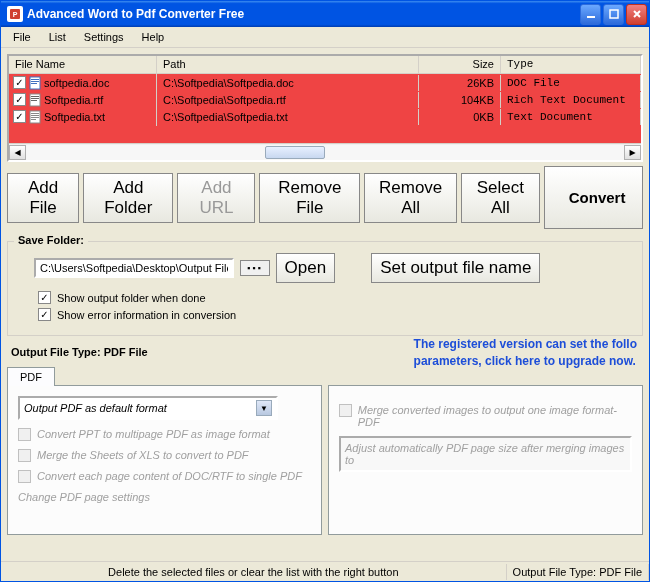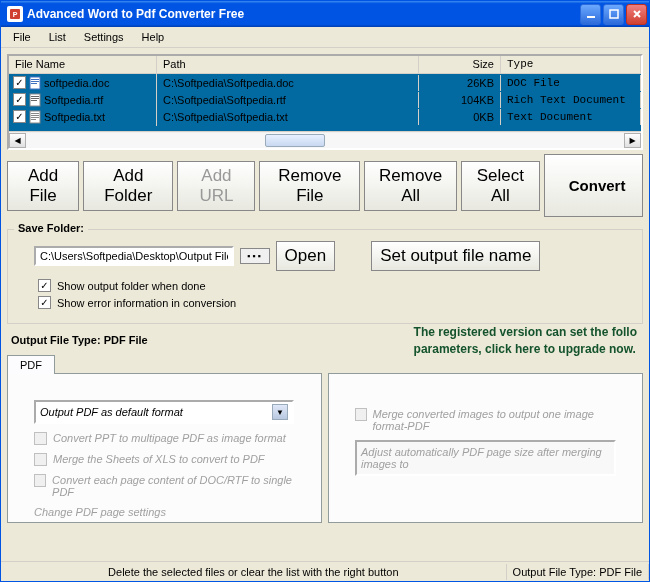--- a/index.html
+++ b/index.html
@@ -7,21 +7,21 @@
 .window { border: 1px solid #0054e3; background: #ece9d8; width: 650px; height: 582px; display: flex; flex-direction: column; }
 .titlebar { background: linear-gradient(to bottom, #3c8cf0 0%, #0054e3 10%, #0054e3 90%, #003db0 100%); height: 26px; display: flex; align-items: center; padding: 0 2px 0 6px; color: white; }
 .titlebar-icon { width: 16px; height: 16px; margin-right: 4px; display: inline-flex; align-items: center; justify-content: center; background: white; border-radius: 2px; }
 .titlebar-text { flex: 1; font-size: 12px; font-weight: bold; }
 .titlebar-btns { display: flex; gap: 2px; }
 .titlebar-btn { width: 21px; height: 21px; background: linear-gradient(to bottom, #6aa8ff, #2d6bdb); border: 1px solid #2d6bdb; border-radius: 3px; display: flex; align-items: center; justify-content: center; color: white; font-weight: bold; font-size: 11px; cursor: pointer; }
 .titlebar-btn.close { background: linear-gradient(to bottom, #f08080, #d04030); border-color: #c03020; }
 .menubar { background: #ece9d8; padding: 2px 4px; display: flex; gap: 2px; border-bottom: 1px solid #d4d0c8; }
 .menubar-item { padding: 2px 8px; cursor: pointer; }
 .content { padding: 6px; flex: 1; display: flex; flex-direction: column; gap: 4px; }
-.filelist-wrap { border: 2px inset #fff; background: #0369a1; height: 96px; display: flex; flex-direction: column; }
+.filelist-wrap { border: 2px inset #fff; background: #ef4444; height: 108px; display: flex; flex-direction: column; }
 .filelist-header { display: flex; background: #ece9d8; height: 18px; border-bottom: 1px solid #d4d0c8; }
 .col { padding: 2px 6px; border-right: 1px solid #d4d0c8; white-space: nowrap; overflow: hidden; }
 .col.name { width: 148px; }
 .col.path { width: 262px; }
 .col.size { width: 82px; text-align: right; }
 .col.type { flex: 1; font-family: Liberation Mono, monospace; }
 .filelist-body { flex: 1; overflow: hidden; }
 .filerow { display: flex; height: 17px; align-items: center; }
 .filerow .col.name { display: flex; align-items: center; gap: 2px; padding-left: 4px; }
 .checkbox { width: 13px; height: 13px; border: 1px solid #888; background: white; display: inline-flex; align-items: center; justify-content: center; font-size: 10px; color: #000; }
@@ -35,25 +35,25 @@
 .btn:disabled { color: #999; }
 .btn.convert { font-size: 15px; font-weight: bold; padding: 22px 24px; margin-left: auto; }
 .groupbox { border: 1px solid #d4d0c8; border-top: none; padding: 6px 10px 10px; position: relative; margin-top: 8px; }
 .groupbox::before { content: ""; position: absolute; top: 0; left: 0; right: 0; height: 1px; background: #d4d0c8; }
 .groupbox-title { position: absolute; top: -7px; left: 6px; background: #ece9d8; padding: 0 4px; font-weight: bold; }
 .folder-row { display: flex; align-items: center; gap: 6px; margin: 6px 0 8px 16px; }
 .text-input { border: 2px inset #fff; background: white; padding: 2px 4px; font-size: 11px; width: 200px; }
 .browse-btn { border: 1px solid #888; background: #f0f0f0; padding: 2px 6px; font-size: 9px; letter-spacing: 2px; }
 .check-row { display: flex; align-items: center; gap: 6px; margin: 4px 0 4px 20px; }
 .output-label { font-weight: bold; margin: 6px 0 2px 4px; }
-.upgrade-text { color: #14532d; font-weight: bold; position: absolute; right: 6px; top: 350px; font-size: 12px; text-align: left; line-height: 1.4; }
+.upgrade-text { color: #1d4ed8; font-weight: bold; position: absolute; right: 6px; top: 350px; font-size: 12px; text-align: left; line-height: 1.4; }
 .tabs { margin-top: 2px; }
 .tab { display: inline-block; padding: 3px 12px; border: 1px solid #919b9c; border-bottom: none; background: #fcfcfe; position: relative; top: 1px; }
 .tab-panels { display: flex; gap: 6px; }
-.tab-panel { border: 1px solid #919b9c; background: #fcfcfc; padding: 26px; flex: 1; height: 150px; }
+.tab-panel { border: 1px solid #919b9c; background: #fcfcfc; padding: 10px; flex: 1; height: 150px; }
 .combo { border: 2px inset #fff; background: white; width: 260px; padding: 2px 4px; font-style: italic; display: flex; align-items: center; }
 .combo-btn { width: 16px; height: 16px; margin-left: auto; background: linear-gradient(to bottom, #e0e8f8, #b8c8e0); border: 1px solid #9ab; display: flex; align-items: center; justify-content: center; font-size: 8px; }
 .disabled-text { color: #a0a0a0; font-style: italic; }
 .check-disabled { width: 13px; height: 13px; border: 1px solid #c0c0c0; background: #f0f0f0; display: inline-block; }
 .panel-check { display: flex; align-items: flex-start; gap: 6px; margin: 8px 0; }
 .statusbar { border-top: 1px solid #d4d0c8; display: flex; height: 20px; align-items: center; font-size: 11px; margin-top: auto; }
 .status-cell { padding: 2px 6px; border-right: 1px solid #d4d0c8; text-align: center; }
 .status-cell:first-child { flex: 1; }
 </style>
 </head>

